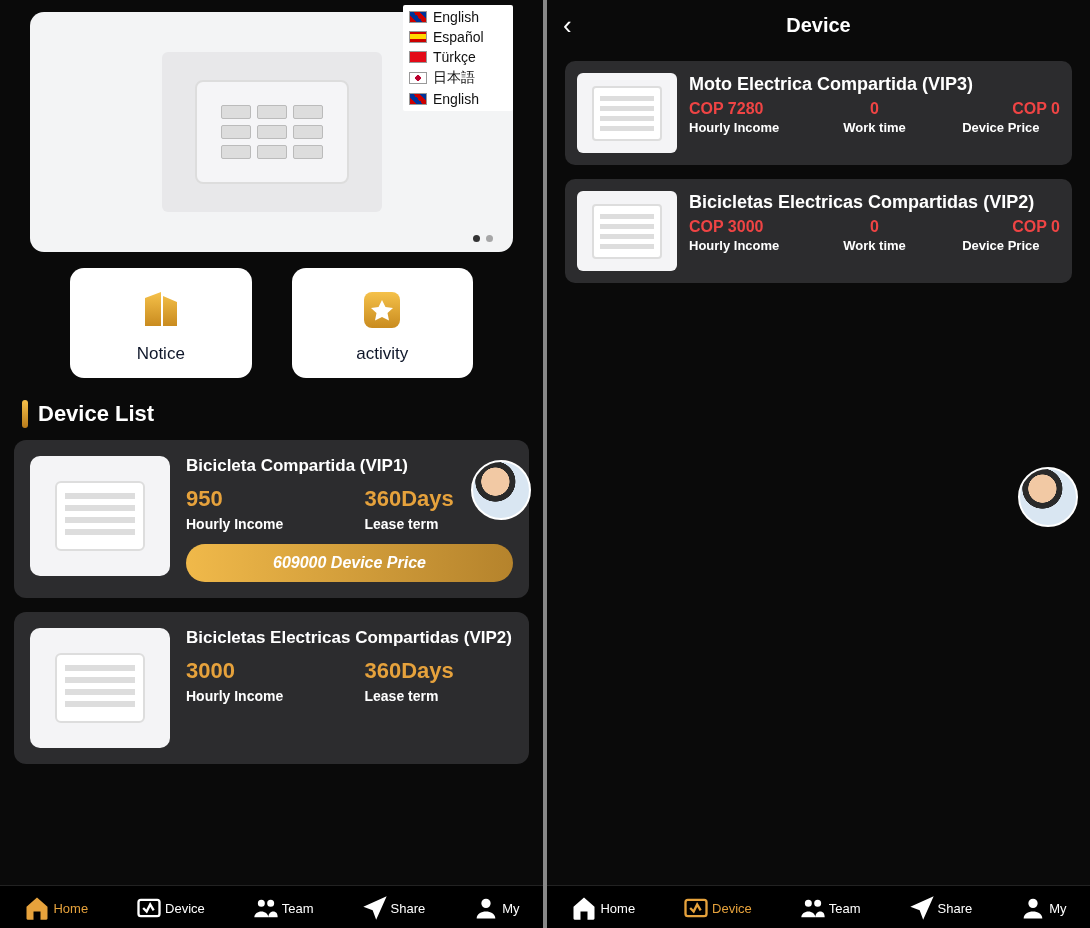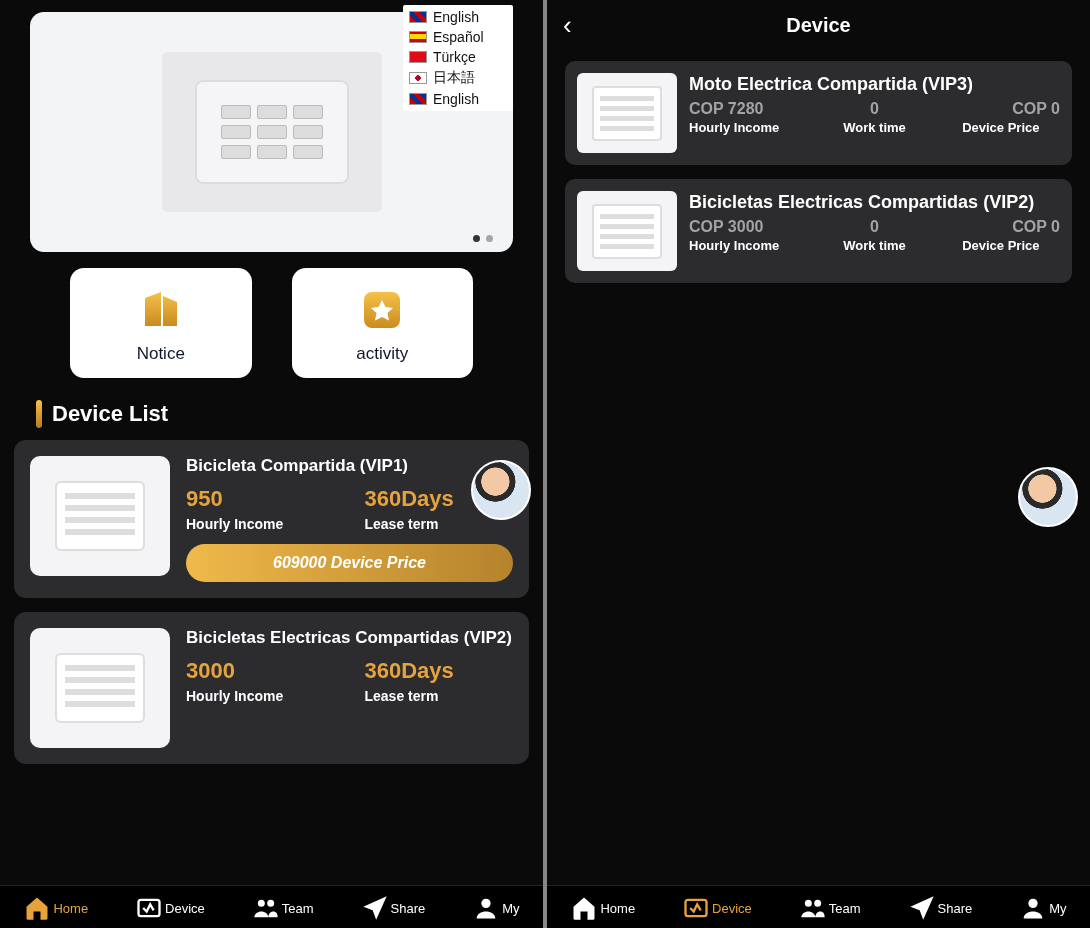--- a/index.html
+++ b/index.html
@@ -76,21 +76,21 @@
   .two-cards { display:flex; gap:40px; padding: 16px 70px; }
   .card-btn {
     flex:1; background:#fff; border-radius:14px; padding:18px 10px 14px;
     display:flex; flex-direction:column; align-items:center; gap:10px;
     cursor:pointer;
   }
   .card-btn svg{width:48px;height:48px;}
   .card-btn span{font-size:17px; color:#0f172a; font-weight:500;}
   .section-title {
     display:flex; align-items:center; gap:10px;
-    padding: 6px 36px 12px;
+    padding: 6px 22px 12px;
   }
   .section-title::before{
     content:""; width:6px; height:28px; border-radius:3px;
     background: linear-gradient(#f7c04a,#b87b1a);
   }
   .section-title h2{color:#fff; font-size:22px; font-weight:700;}
   .list { padding:0 14px; display:flex; flex-direction:column; gap:14px; overflow:hidden;}
   .device-card {
     background:#2c2c2e; border-radius:12px; padding:16px; display:flex; gap:16px;
   }
@@ -131,21 +131,21 @@
   .topbar .back{font-size:26px;font-weight:300;cursor:pointer;width:30px;}
   .topbar h1{flex:1;text-align:center;font-size:20px;font-weight:600;margin-right:30px;}
   .rlist{padding:10px 18px;display:flex;flex-direction:column;gap:14px;}
   .rcard{background:#2c2c2e;border-radius:10px;padding:12px;display:flex;gap:12px;}
   .rthumb{width:100px;height:80px;background:#f4f4f6;border-radius:6px;flex-shrink:0;display:flex;align-items:center;justify-content:center;}
   .rthumb-inner{width:70px;height:55px;background:#fff;border:2px solid #ddd;border-radius:4px;position:relative;}
   .rthumb-inner::after{content:"";position:absolute;inset:8px 6px;background:repeating-linear-gradient(#ddd 0 5px,transparent 5px 10px);}
   .rinfo{flex:1;color:#fff;}
   .rinfo .rname{font-weight:700;font-size:18px;line-height:1.25;margin-bottom:4px;}
   .rrow{display:flex;gap:8px;}
-  .rrow .v{color:#a3a3a3;font-weight:800;font-size:16px;flex:1;}
+  .rrow .v{color:#ef4444;font-weight:800;font-size:16px;flex:1;}
   .rrow .v.center{text-align:center;}
   .rrow .v.right{text-align:right;}
   .rrow2{display:flex;gap:8px;margin-top:2px;}
   .rrow2 .l{color:#fff;font-weight:700;font-size:13px;flex:1;}
   .rrow2 .l.center{text-align:center;}
   .rrow2 .l.right{text-align:center;}
 </style>
 </head>
 <body>
 

